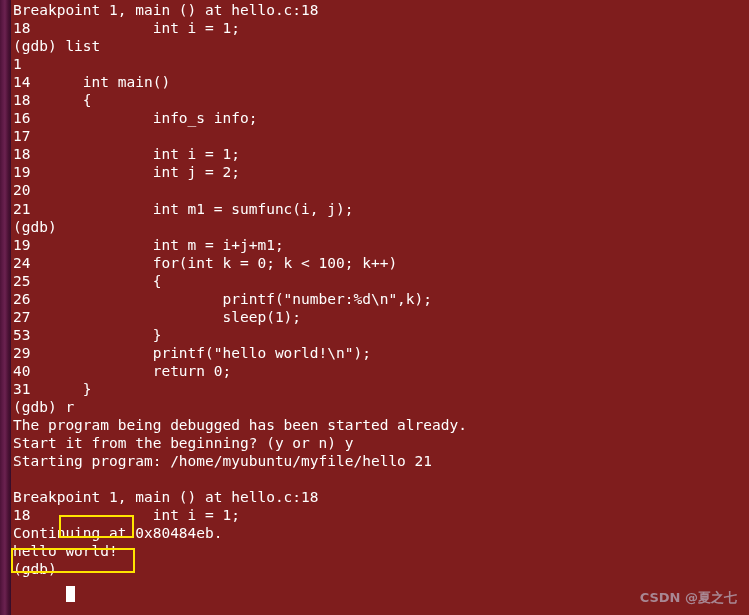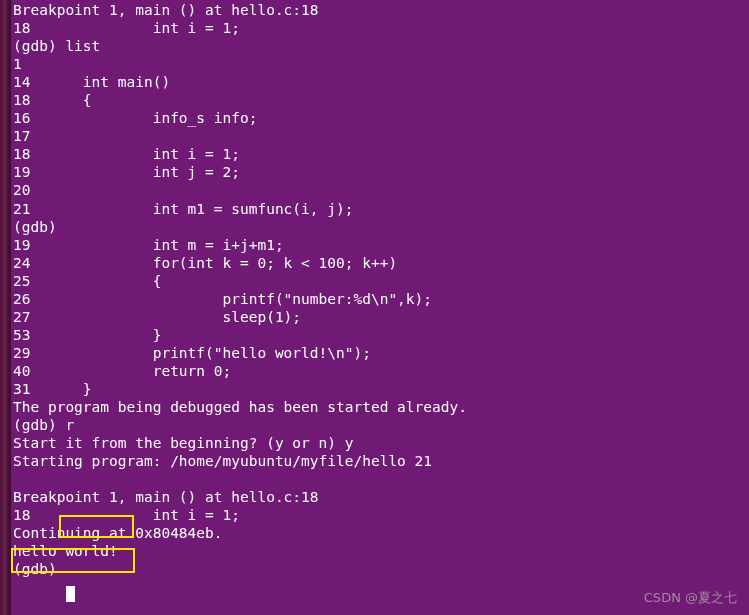--- a/index.html
+++ b/index.html
@@ -4,21 +4,21 @@
 <style>
   html, body {
     margin: 0;
     padding: 0;
     background: #2a0a20;
   }
   #terminal {
     position: relative;
     width: 749px;
     height: 615px;
-    background: #701a75;
+    background: #7f1d1d;
     overflow: hidden;
     font-family: "DejaVu Sans Mono", "Liberation Mono", monospace;
     font-size: 14.5px;
     line-height: 18.05px;
     color: #ffffff;
     -webkit-font-smoothing: antialiased;
   }
   
   #left-stripe {
     position: absolute;
@@ -85,20 +85,21 @@
   #watermark {
     position: absolute;
     right: 12px;
     bottom: 8px;
     font-family: "DejaVu Sans", "Liberation Sans", sans-serif;
     font-size: 13px;
     color: #b09aa8;
     opacity: 0.85;
     z-index: 7;
     white-space: pre;
+    font-weight: bold;
   }
 </style>
 </head>
 <body>
 
 <div id="terminal">
 
   <div id="left-stripe"></div>
 
   <div id="lines">
@@ -117,22 +118,22 @@
       <div class="line">(gdb)</div>
       <div class="line">19              int m = i+j+m1;</div>
       <div class="line">24              for(int k = 0; k &lt; 100; k++)</div>
       <div class="line">25              {</div>
       <div class="line">26                      printf("number:%d\n",k);</div>
       <div class="line">27                      sleep(1);</div>
       <div class="line">53              }</div>
       <div class="line">29              printf("hello world!\n");</div>
       <div class="line">40              return 0;</div>
       <div class="line">31      }</div>
+      <div class="line">(gdb) r</div>
       <div class="line">The program being debugged has been started already.</div>
-      <div class="line">(gdb) r</div>
       <div class="line">Start it from the beginning? (y or n) y</div>
       <div class="line">Starting program: /home/myubuntu/myfile/hello 21</div>
       <div class="line blank"></div>
       <div class="line">Breakpoint 1, main () at hello.c:18</div>
       <div class="line">18              int i = 1;</div>
       <div class="line">Continuing at 0x80484eb.</div>
       <div class="line">hello world!</div>
       <div class="line">(gdb) </div>
     </div>
 

